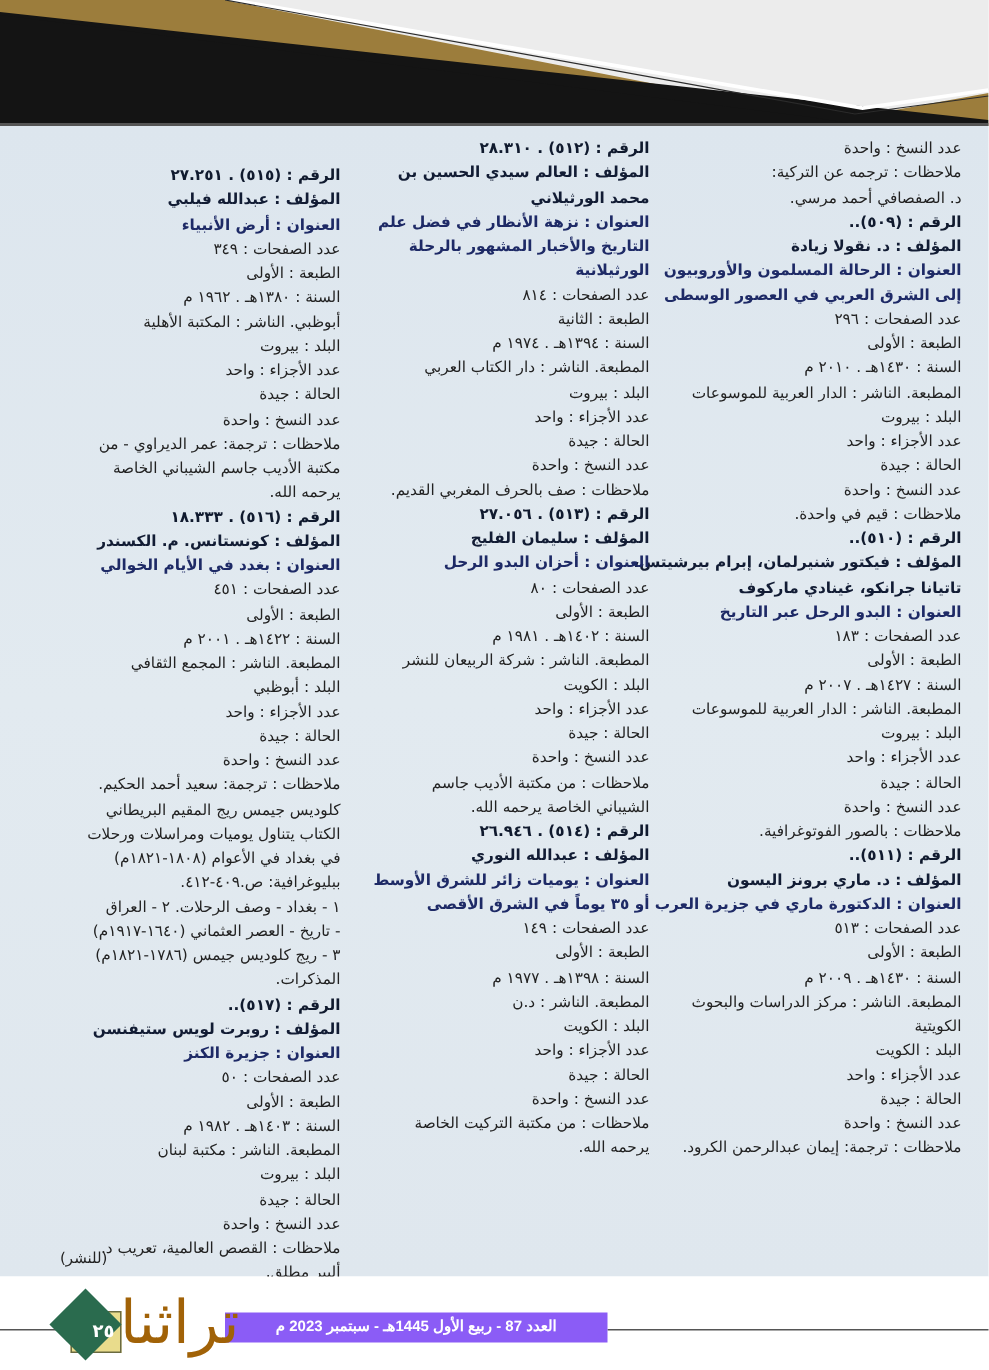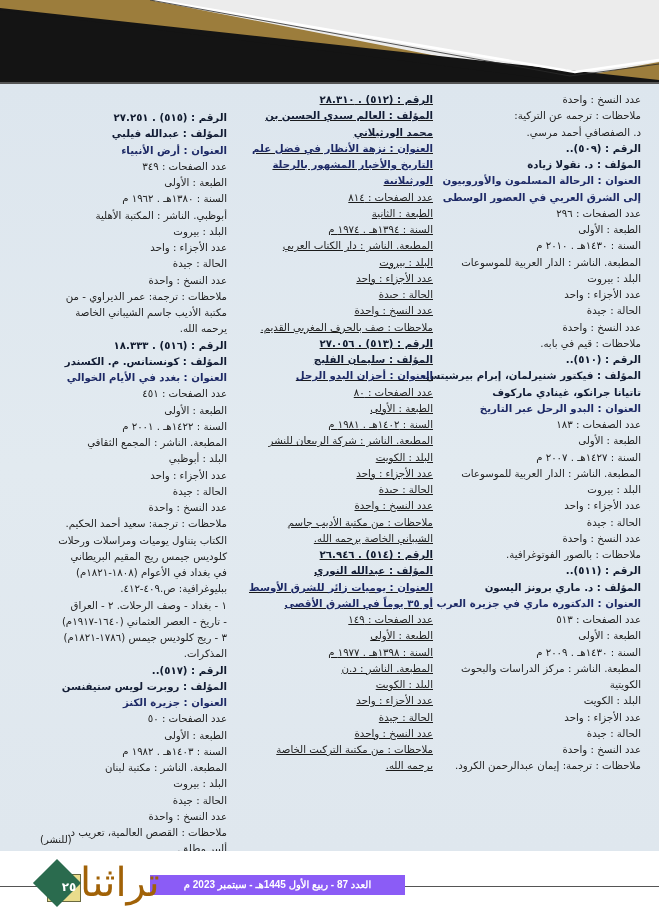--- a/index.html
+++ b/index.html
@@ -15,21 +15,21 @@
   .header-band svg { position: absolute; left: 0; top: 0; }
   .page-body {
     position: absolute; left: 0; top: 84px; width: 659px; height: 767px;
     background: linear-gradient(180deg, #dde6ee 0%, #e2eaf0 50%, #dfe7ee 100%);
   }
   .column {
     position: absolute; top: 92px; direction: rtl; text-align: right;
     font-size: 10.2px; line-height: 16.25px; color: #1b1b1b;
   }
   .col-right { right: 18px; width: 212px; }
-  .col-mid { right: 226px; width: 196px; text-decoration: underline; }
+  .col-mid { right: 226px; width: 196px; }
   .col-left { right: 432px; width: 196px; margin-top: 18px; }
   .line { white-space: nowrap; }
   .line.num { font-weight: bold; color: #101a2e; }
   .line.author { font-weight: bold; color: #121c34; }
   .line.title { font-weight: bold; color: #1e2a66; }
   .line.plain { color: #222; }
   .follows {
     position: absolute; left: 40px; top: 834px; font-size: 10px; color: #222;
     direction: rtl;
   }
@@ -91,21 +91,21 @@
     <div class="line title">العنوان : الرحالة المسلمون والأوروبيون</div>
     <div class="line title">إلى الشرق العربي في العصور الوسطى</div>
     <div class="line plain">عدد الصفحات : ٢٩٦</div>
     <div class="line plain">الطبعة : الأولى</div>
     <div class="line plain">السنة : ١٤٣٠هـ . ٢٠١٠ م</div>
     <div class="line plain">المطبعة. الناشر : الدار العربية للموسوعات</div>
     <div class="line plain">البلد : بيروت</div>
     <div class="line plain">عدد الأجزاء : واحد</div>
     <div class="line plain">الحالة : جيدة</div>
     <div class="line plain">عدد النسخ : واحدة</div>
-    <div class="line plain">ملاحظات : قيم في بابه.</div>
+    <div class="line plain">ملاحظات : قيم في واحدة.</div>
     <div class="line num">الرقم : (٥١٠)..</div>
     <div class="line author">المؤلف : فيكتور شنيرلمان، إبرام بيرشيتس،</div>
     <div class="line author">تاتيانا جرانكو، غينادي ماركوف</div>
     <div class="line title">العنوان : البدو الرحل عبر التاريخ</div>
     <div class="line plain">عدد الصفحات : ١٨٣</div>
     <div class="line plain">الطبعة : الأولى</div>
     <div class="line plain">السنة : ١٤٢٧هـ . ٢٠٠٧ م</div>
     <div class="line plain">المطبعة. الناشر : الدار العربية للموسوعات</div>
     <div class="line plain">البلد : بيروت</div>
     <div class="line plain">عدد الأجزاء : واحد</div>
@@ -192,22 +192,22 @@
     <div class="line title">العنوان : بغدد في الأيام الخوالي</div>
     <div class="line plain">عدد الصفحات : ٤٥١</div>
     <div class="line plain">الطبعة : الأولى</div>
     <div class="line plain">السنة : ١٤٢٢هـ . ٢٠٠١ م</div>
     <div class="line plain">المطبعة. الناشر : المجمع الثقافي</div>
     <div class="line plain">البلد : أبوظبي</div>
     <div class="line plain">عدد الأجزاء : واحد</div>
     <div class="line plain">الحالة : جيدة</div>
     <div class="line plain">عدد النسخ : واحدة</div>
     <div class="line plain">ملاحظات : ترجمة: سعيد أحمد الحكيم.</div>
+    <div class="line plain">كلوديس جيمس ريج المقيم البريطاني</div>
     <div class="line plain">الكتاب يتناول يوميات ومراسلات ورحلات</div>
-    <div class="line plain">كلوديس جيمس ريج المقيم البريطاني</div>
     <div class="line plain">في بغداد في الأعوام (١٨٠٨-١٨٢١م)</div>
     <div class="line plain">ببليوغرافية: ص.٤٠٩-٤١٢.</div>
     <div class="line plain">١ - بغداد - وصف الرحلات. ٢ - العراق</div>
     <div class="line plain">- تاريخ - العصر العثماني (١٦٤٠-١٩١٧م)</div>
     <div class="line plain">٣ - ريج كلوديس جيمس (١٧٨٦-١٨٢١م)</div>
     <div class="line plain">المذكرات.</div>
     <div class="line num">الرقم : (٥١٧)..</div>
     <div class="line author">المؤلف : روبرت لويس ستيفنسن</div>
     <div class="line title">العنوان : جزيرة الكنز</div>
     <div class="line plain">عدد الصفحات : ٥٠</div>

